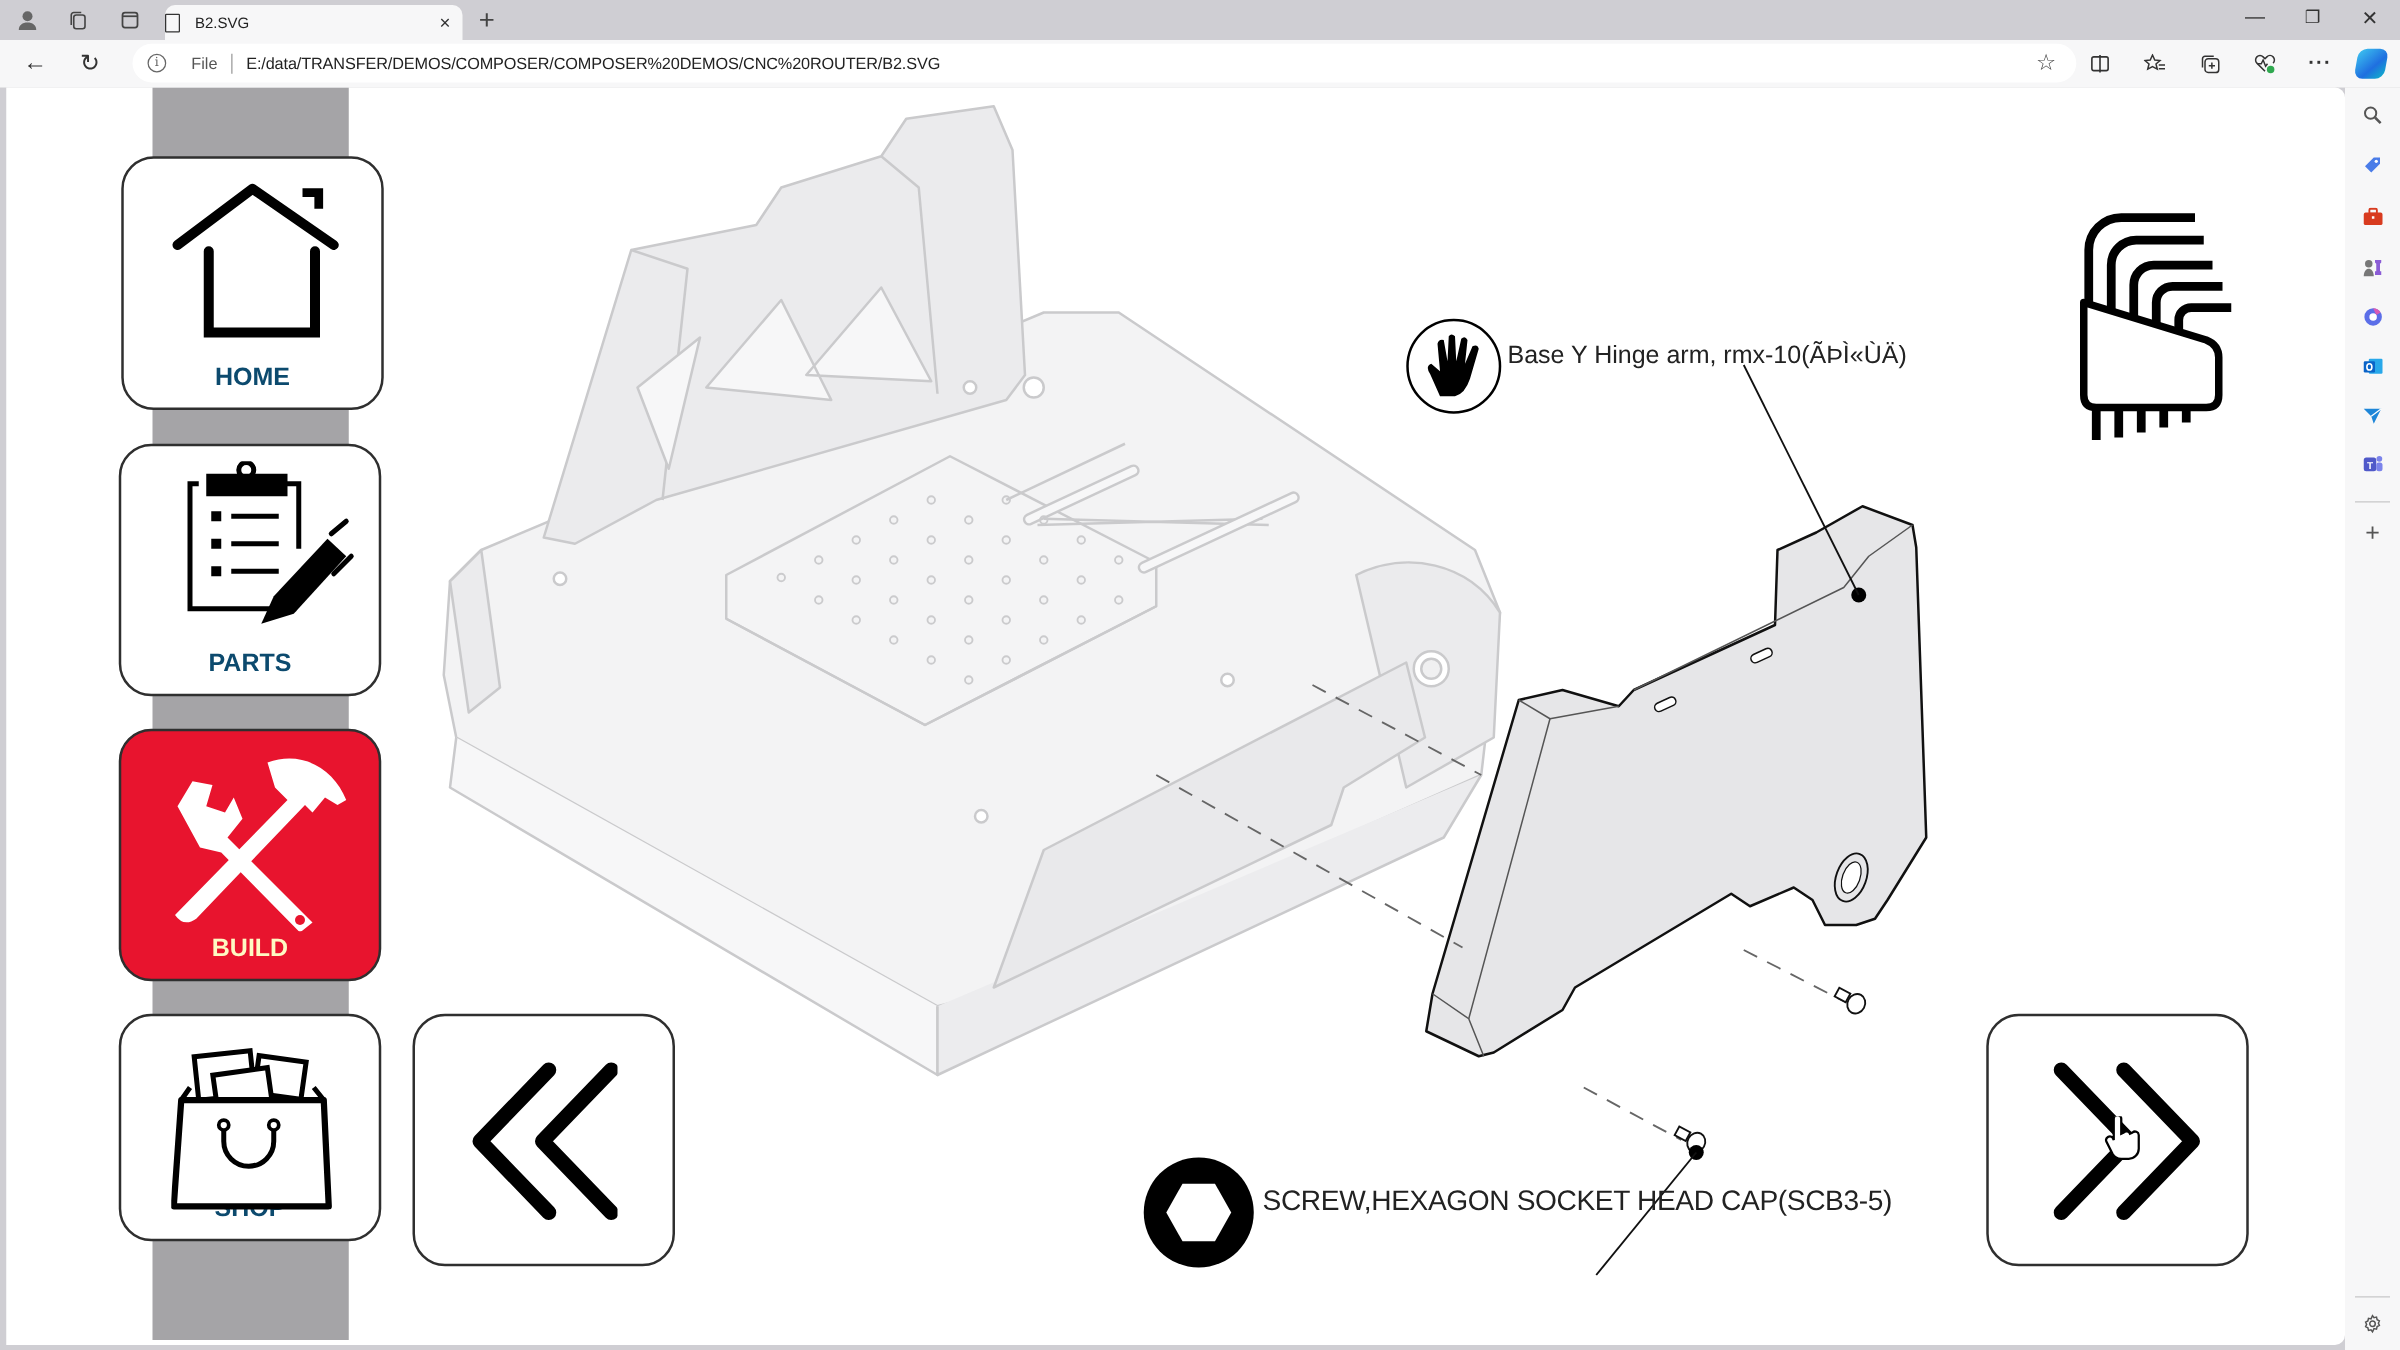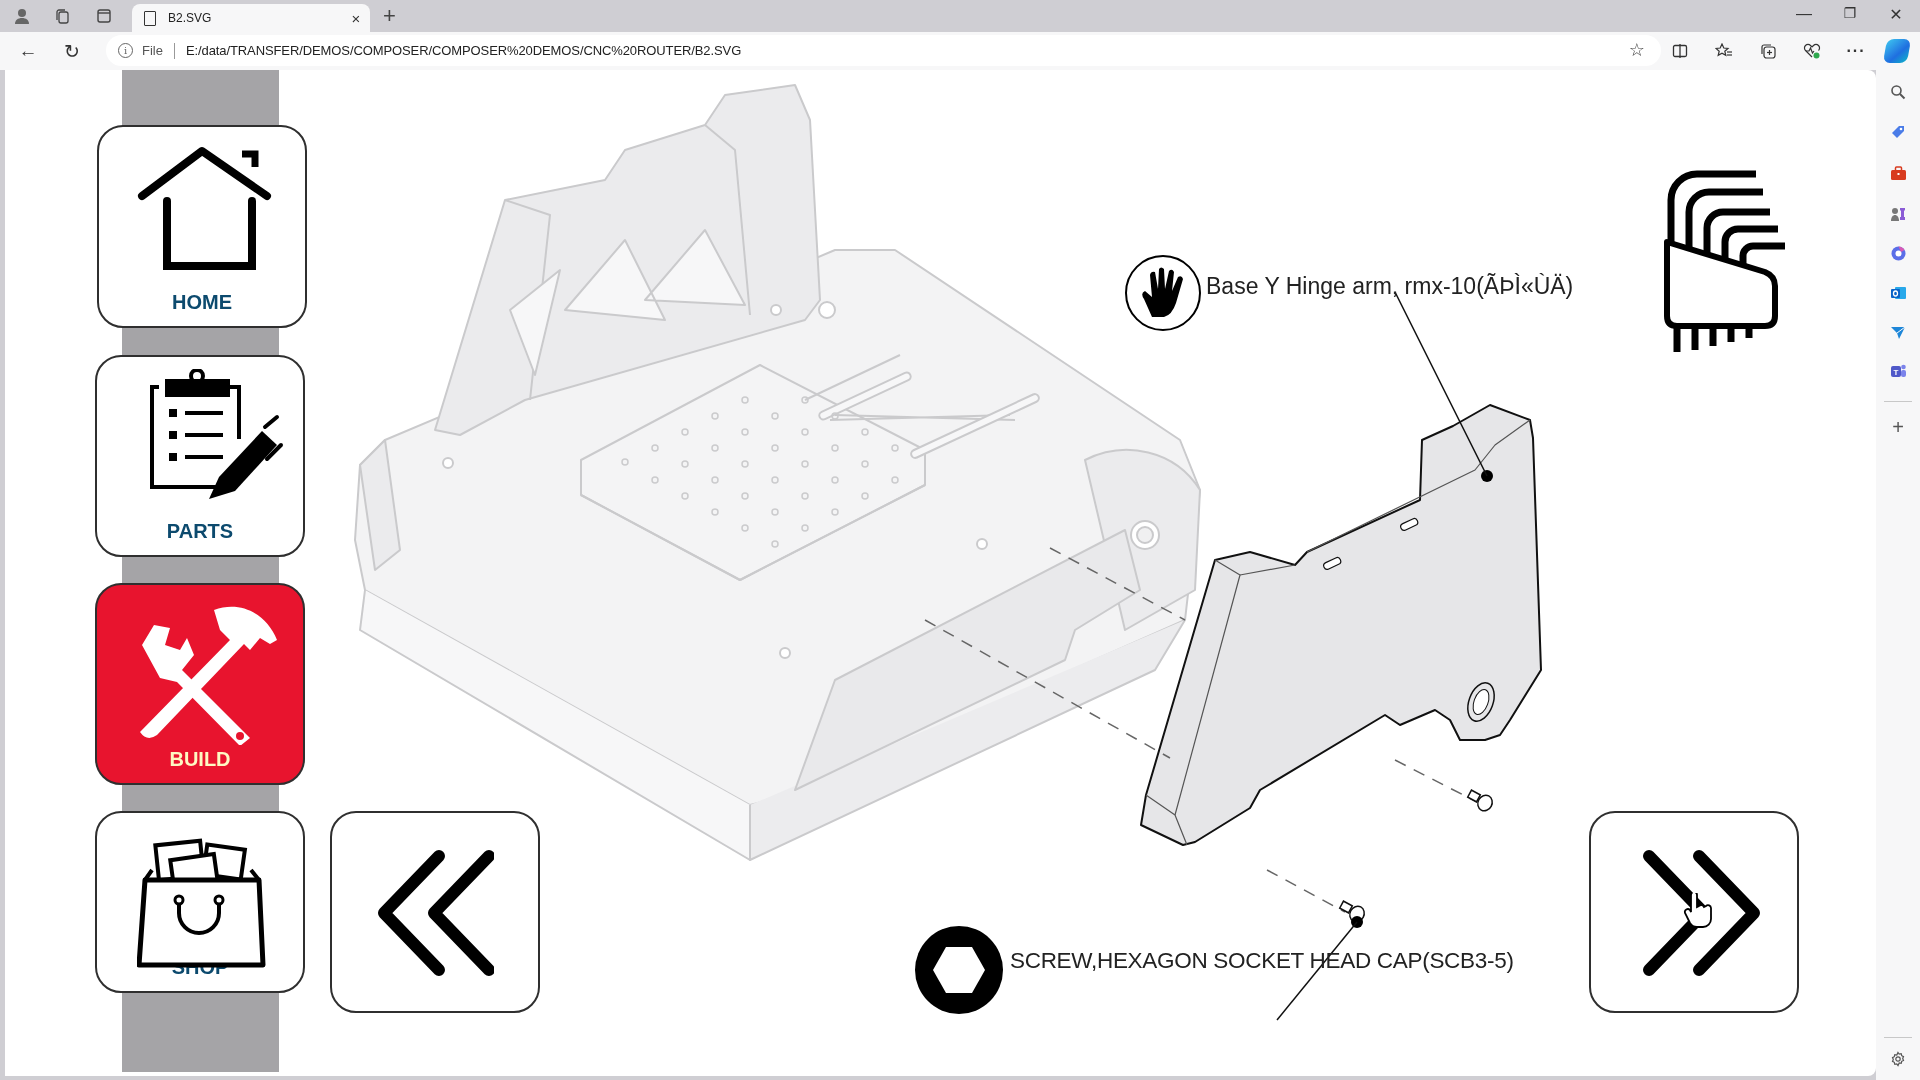--- a/index.html
+++ b/index.html
@@ -1,46 +1,46 @@
 <!DOCTYPE html>
 <html><head>
 <meta charset="utf-8">
 <style>
   * { box-sizing: border-box; margin: 0; padding: 0; }
   html, body { width: 1920px; height: 1080px; overflow: hidden; background: #cfced3; font-family: "Liberation Sans", sans-serif; }
   .titlebar { position: absolute; left: 0; top: 0; width: 1920px; height: 32px; background: #cfced3; }
   .tb-icon { position: absolute; top: 6px; width: 20px; height: 20px; color: #555; font-size: 15px; display: flex; align-items: center; justify-content: center; }
-  .tab { position: absolute; left: 132px; top: 4px; width: 238px; height: 28px; background: #f7f7f8; border-radius: 8px 8px 0 0; display: flex; align-items: center; padding-left: 12px; }
+  .tab { position: absolute; left: 132px; top: 4px; width: 238px; height: 28px; background: #f7f7f8; border-radius: 8px 8px 0 0; display: flex; align-items: center; padding-left: 0; }
   .tab-doc { width: 12px; height: 15px; border: 1.5px solid #333; border-radius: 1px; margin-right: 12px; position: relative; }
   .tab-title { font-size: 12px; color: #222; flex: 1; }
   .tab-close { width: 28px; font-size: 15px; color: #333; text-align: center; }
   .newtab { position: absolute; left: 383px; top: 3px; font-size: 22px; color: #444; font-weight: 300; }
   .win-ctl { position: absolute; top: 5px; font-size: 16px; color: #333; width: 40px; text-align: center; }
   .toolbar { position: absolute; left: 0; top: 32px; width: 1920px; height: 38px; background: #f7f7f8; }
   .nav-btn { position: absolute; top: 6px; width: 28px; height: 26px; color: #333; font-size: 19px; display: flex; align-items: center; justify-content: center; }
   .addr { position: absolute; left: 106px; top: 3px; width: 1555px; height: 31px; background: #ffffff; border-radius: 16px; display: flex; align-items: center; padding-left: 12px; }
   .info-ic { width: 15px; height: 15px; border: 1.2px solid #666; border-radius: 50%; font-size: 10px; color: #666; text-align: center; line-height: 13px; font-family: "DejaVu Serif", serif; }
-  .file-lbl { font-size: 13px; color: #555; margin-left: 9px; }
+  .file-lbl { font-size: 13px; color: #555; margin-left: 20px; }
   .sep { width: 1px; height: 16px; background: #999; margin: 0 11px; }
   .url { font-size: 13px; color: #222; letter-spacing: -0.1px; }
   .star { position: absolute; right: 16px; top: 4px; font-size: 18px; color: #444; }
   .tool-ic { position: absolute; top: 7px; width: 24px; height: 24px; display: flex; align-items: center; justify-content: center; color: #333; font-size: 16px; }
   .copilot { position: absolute; left: 1885px; top: 7px; width: 24px; height: 24px; border-radius: 7px; background: linear-gradient(135deg, #3ec6f0, #1f6fe0 60%, #0fb4c9); transform: skewX(-10deg); }
   .content { position: absolute; left: 5px; top: 70px; width: 1871px; height: 1006px; background: #ffffff; border-radius: 0 8px 8px 0; overflow: hidden; }
   .sidebar { position: absolute; left: 1876px; top: 70px; width: 44px; height: 1010px; background: #f7f7f8; }
   .sb-ic { position: absolute; left: 11px; width: 22px; height: 22px; display: flex; align-items: center; justify-content: center; font-size: 14px; }
   .sb-div { position: absolute; left: 8px; width: 28px; height: 1px; background: #c8c8c8; }
   .strip { position: absolute; left: 117px; top: 0; width: 157px; height: 1002px; background: #a5a4a7; }
   .card { position: absolute; border: 2.5px solid #2f2f2f; border-radius: 26px; background: #fff; display: flex; flex-direction: column; align-items: center; justify-content: flex-end; }
   .card.active { background: #e8142e; }
   .card-label { font-size: 20px; font-weight: bold; color: #0c4a6e; margin-bottom: 12px; }
   .card.active .card-label { color: #fef9c3; }
   .card svg { position: absolute; }
   .drawing { position: absolute; left: 0; top: 0; }
-  .callout { position: absolute; font-size: 23px; color: #222; white-space: nowrap; }
+  .callout { position: absolute; font-size: 20px; color: #222; white-space: nowrap; }
 </style>
 </head>
 <body>
 
 <div class="titlebar">
   <div class="tb-icon" style="left:12px;">
     <svg width="18" height="18" viewBox="0 0 18 18">
         <circle cx="9" cy="6" r="4" fill="#666"></circle>
         <path d="M2 17c0-4 3-6 7-6s7 2 7 6z" fill="#666"></path>
       </svg>

